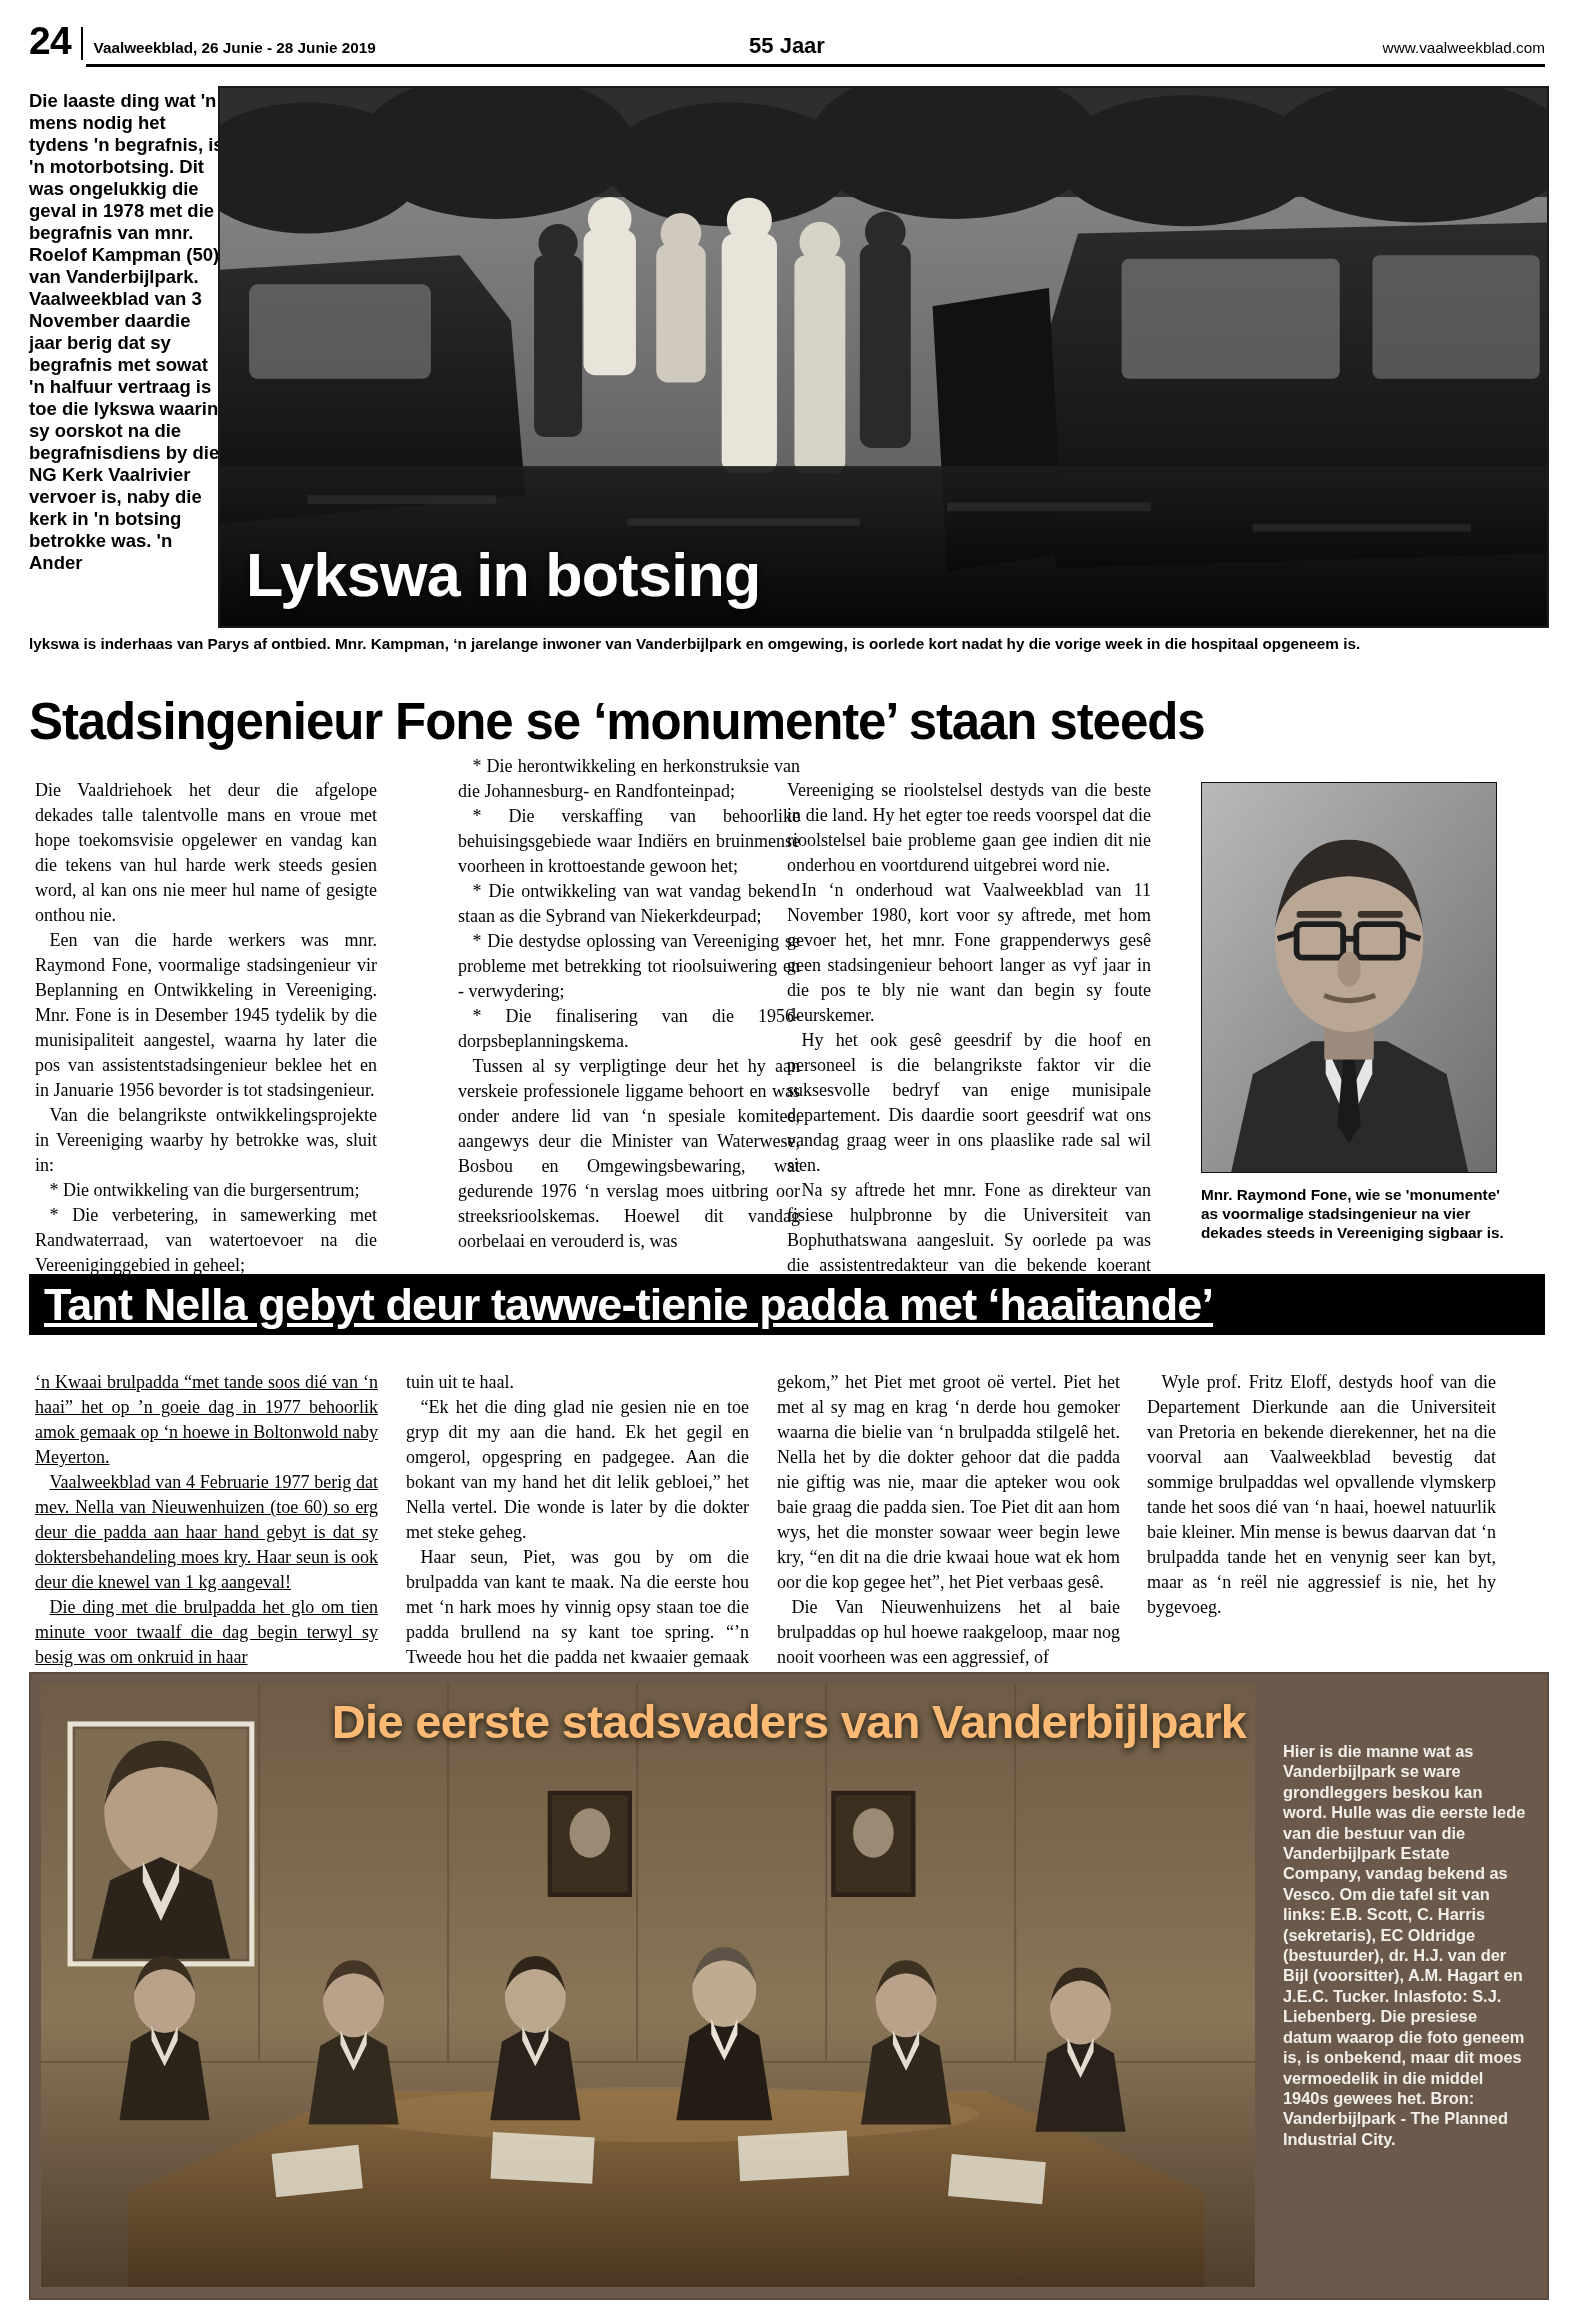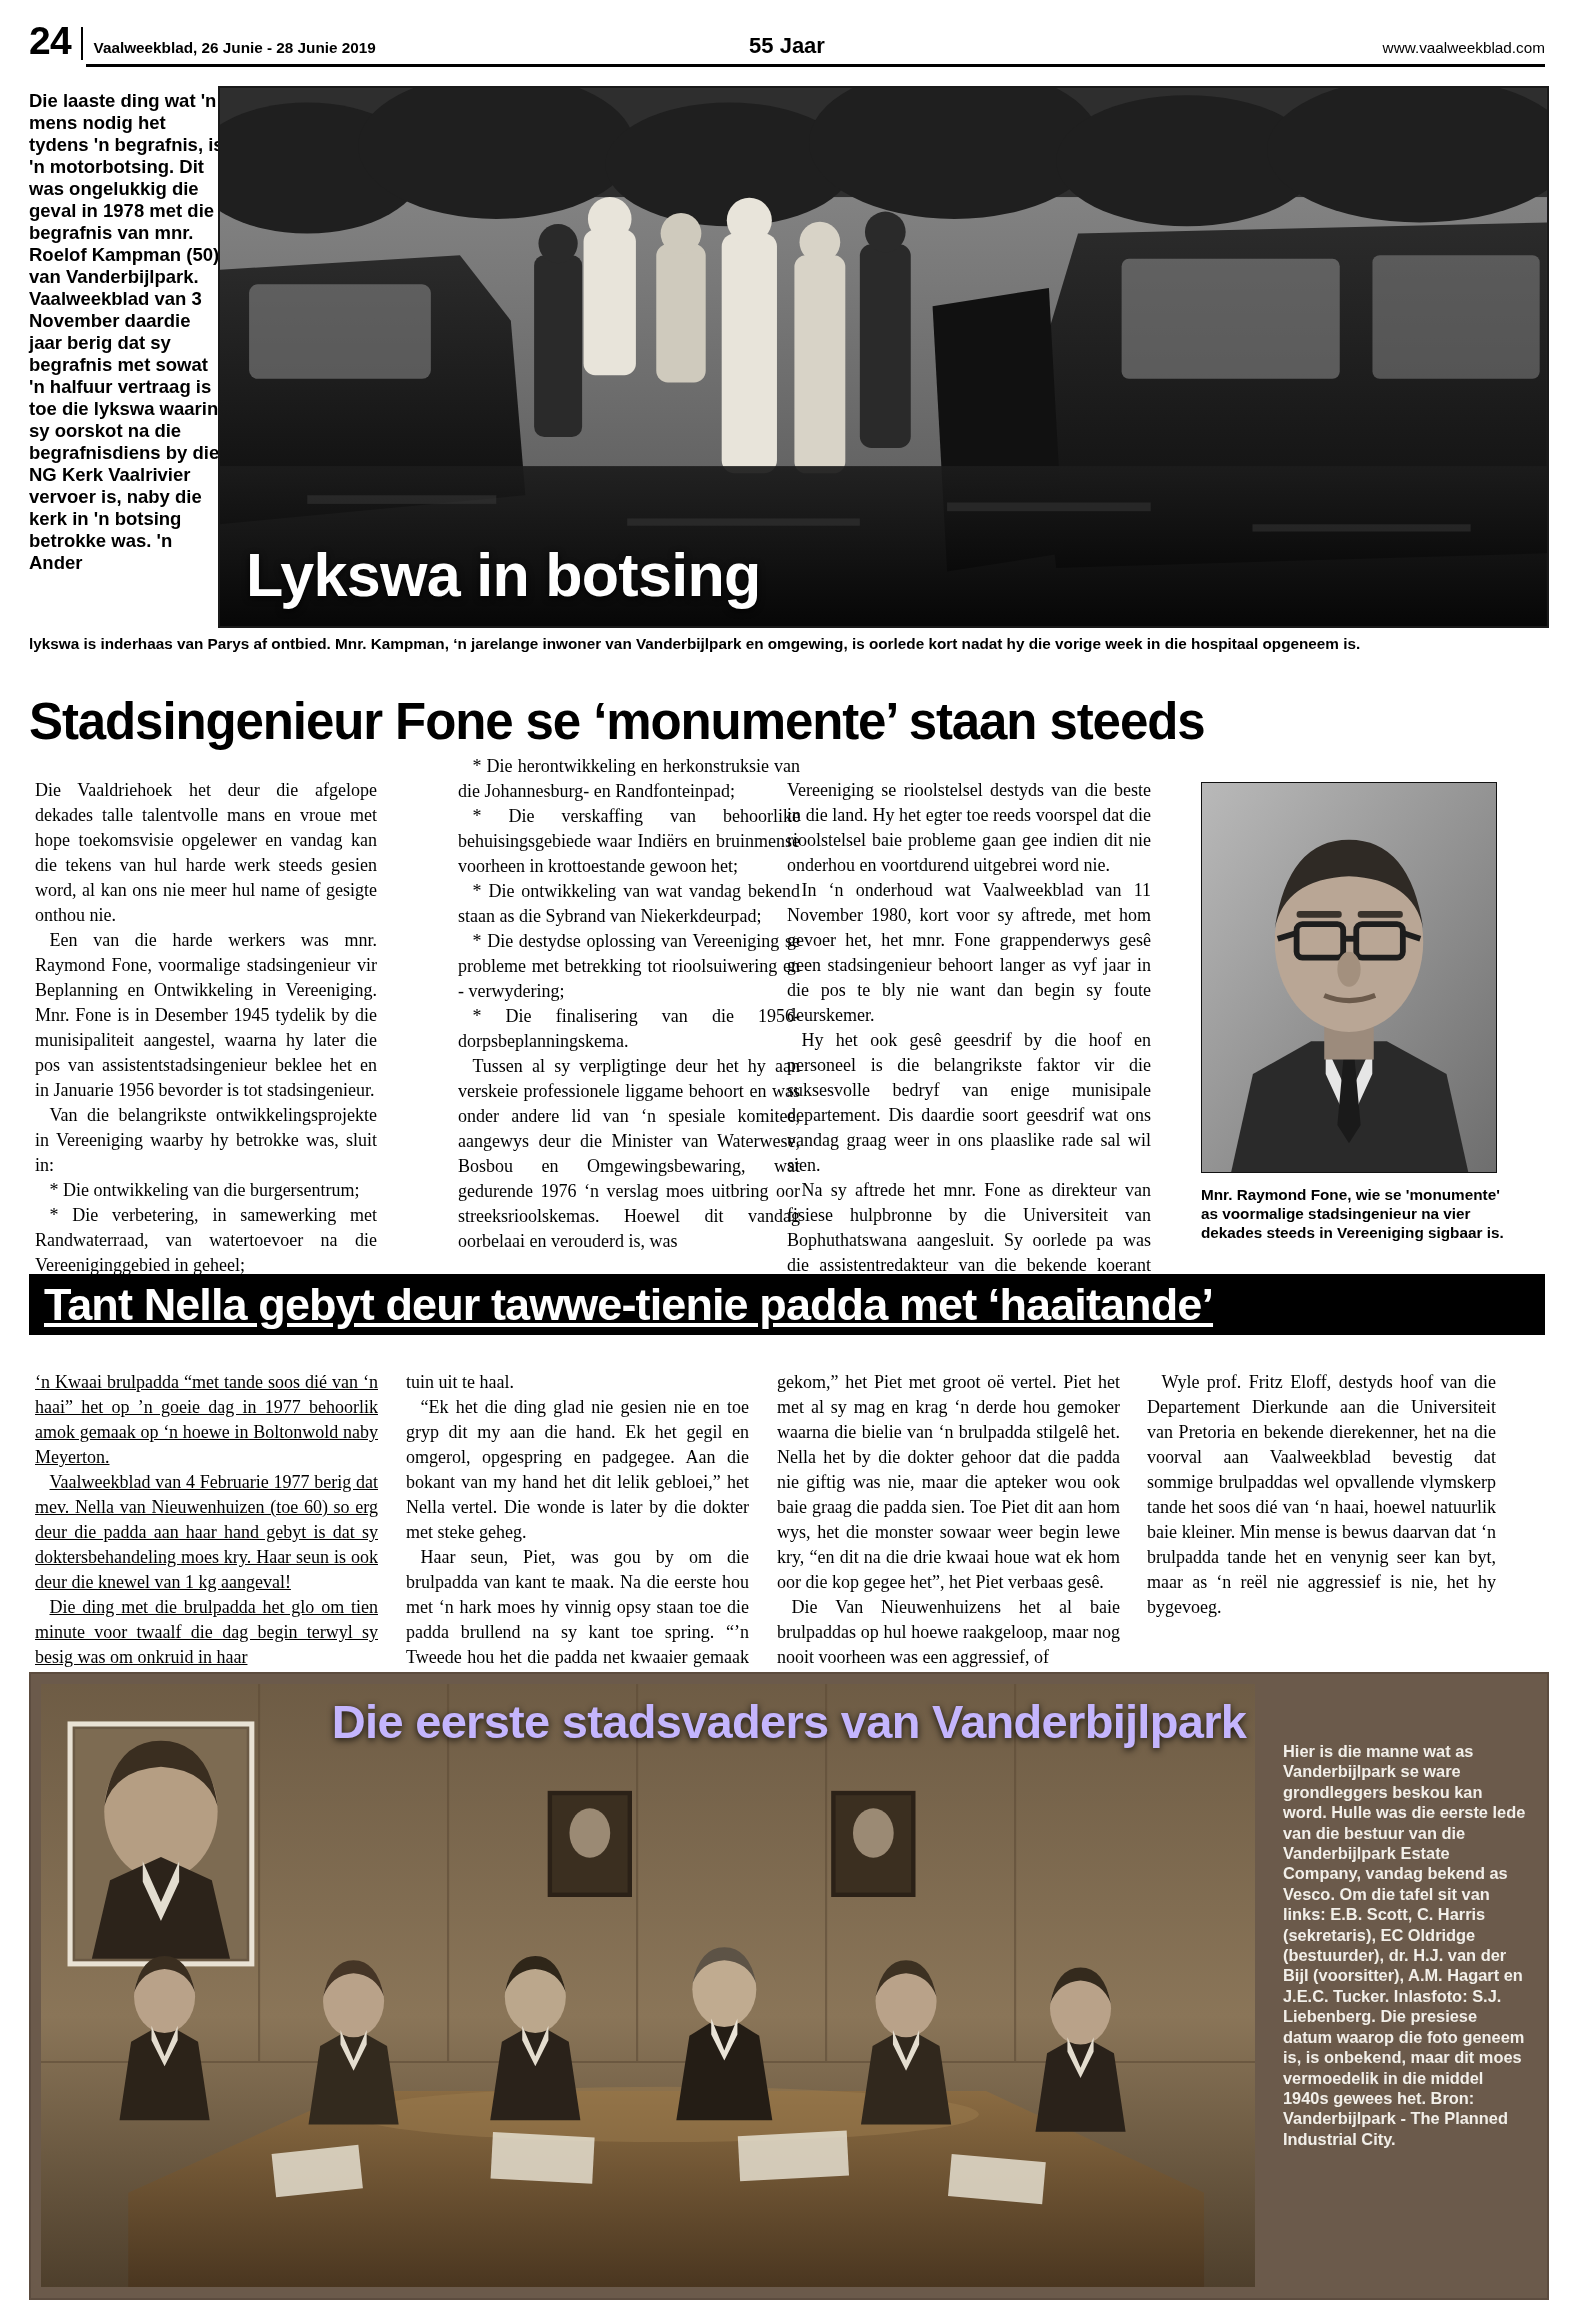--- a/index.html
+++ b/index.html
@@ -110,21 +110,21 @@
     background:#6b5a4b; border:2.2px solid #5c4c3f; overflow:hidden;
   }
   .bottom-photo {
     position:absolute; left:10.2px; top:10.2px; width:1214px; height:603px;
     background:#8a7659; overflow:hidden;
   }
   .bottom-title {
     position:absolute; left:0; right:0; top:20.4px;
     text-align:center;
     font-family:"Liberation Sans", sans-serif;
-    font-weight:bold; font-size:47px; color:#c4b5fd;
+    font-weight:bold; font-size:47px; color:#fdba74;
     text-shadow:0 2.2px 7.3px rgba(0,0,0,.8);
     letter-spacing:-0.7px; z-index:5;
   }
   .bottom-cap {
     position:absolute; left:1252px; top:67px; width:244px;
     font-family:"Liberation Sans", sans-serif;
     font-weight:bold; font-size:16.4px; line-height:20.4px;
     color:#f2efe9;
   }
 </style>

